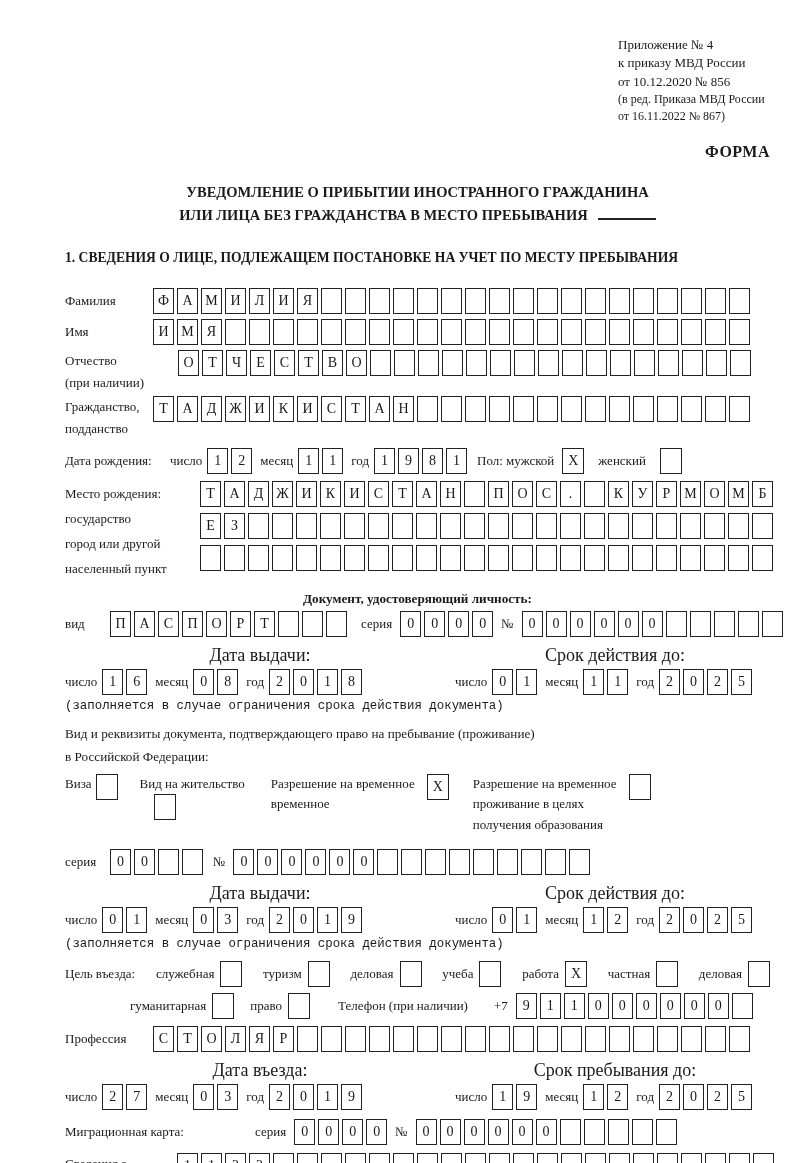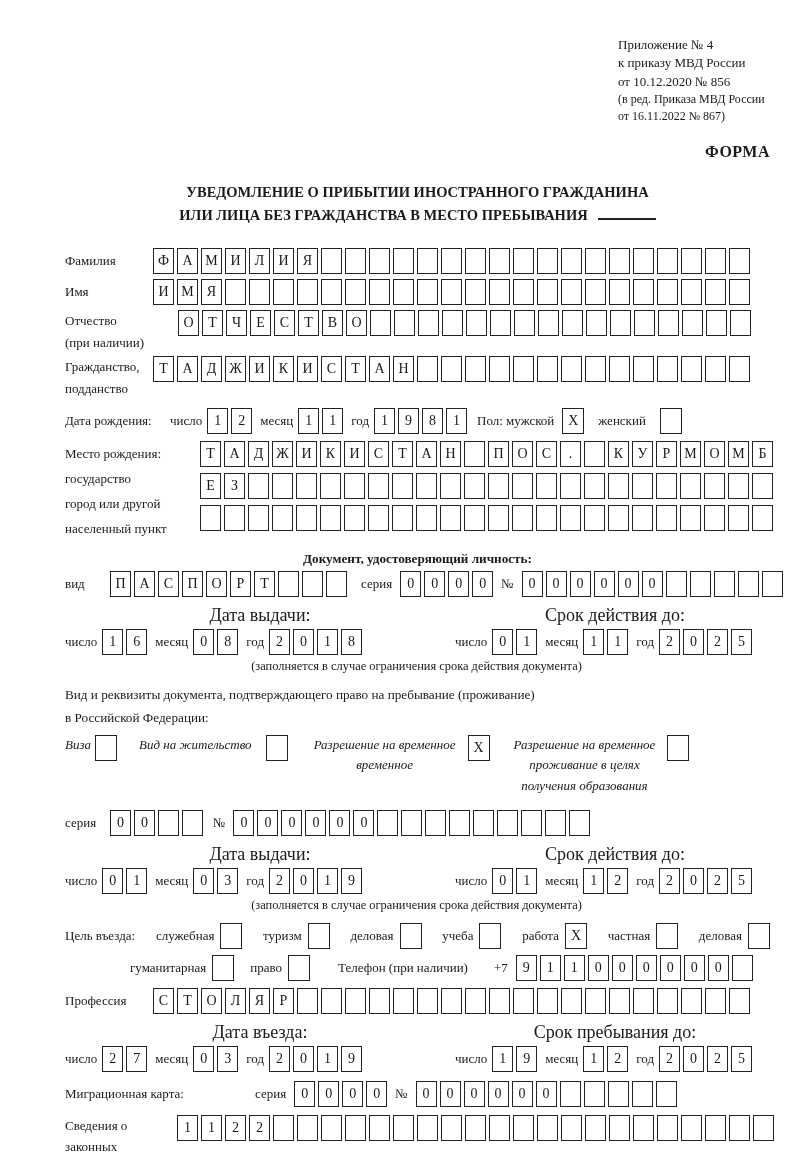--- a/index.html
+++ b/index.html
@@ -39,25 +39,25 @@
   .gap8{margin-left:8px;} .gap10{margin-left:10px;} .gap14{margin-left:14px;}
   .lblcol{flex:none;font-size:13px;line-height:24px;}
   .rowstack{display:flex;flex-direction:column;gap:6px;}
   .center-head{margin-top:10px;text-align:center;font-weight:bold;font-size:13.2px;}
   .dhead{display:flex;margin-top:8px;font-size:18px;}
   .dh-left{width:390px;text-align:center;flex:none;}
   .dh-right{width:320px;text-align:center;flex:none;}
   .daterow{display:flex;margin-top:3px;align-items:center;}
   .dgroup{display:flex;align-items:center;flex:none;}
   .dg-left{width:390px;}
-  .dnote{margin-top:4px;text-align:center;font-size:12.4px;padding-right:2px;}
+  .dnote{margin-top:4px;text-align:left;font-size:12.4px;padding-right:2px;font-family:Liberation Mono, monospace;}
   .intro{margin-top:10px;font-size:13.2px;line-height:1.7;}
   .permit-row{display:flex;align-items:flex-start;margin-top:6px;}
   .permit-item{display:flex;align-items:flex-start;font-size:13px;}
-  .permit-item .txt{text-align:center;line-height:1.55;font-style:italic;}
+  .permit-item .txt{text-align:left;line-height:1.55;}
   .opt{display:inline-flex;align-items:center;font-size:13px;}
   .opt .cbox{margin-left:6px;}
   .legal{display:flex;align-items:flex-start;margin-top:8px;}
   .w{font-size:13px;flex:none;margin-right:5px;}
   .mr8{margin-right:8px;}
 </style>
 </head>
 <body>
 
 <div class="page">
@@ -72,20 +72,21 @@
 
   <div class="forma">ФОРМА</div>
 
   <div class="title">
     <div>УВЕДОМЛЕНИЕ О ПРИБЫТИИ ИНОСТРАННОГО ГРАЖДАНИНА</div>
     <div>
       <span>ИЛИ ЛИЦА БЕЗ ГРАЖДАНСТВА В МЕСТО ПРЕБЫВАНИЯ</span><span class="t-underline"></span>
     </div>
   </div>
 
+  <div class="sec-head">1. СВЕДЕНИЯ О ЛИЦЕ, ПОДЛЕЖАЩЕМ ПОСТАНОВКЕ НА УЧЕТ ПО МЕСТУ ПРЕБЫВАНИЯ</div>
 
   <div class="frow" style="margin-top:22px;">
     <span class="lbl" style="width:88px;">Фамилия</span>
     <span class="cells">
         <span class="cell">Ф</span>
         <span class="cell">А</span>
         <span class="cell">М</span>
         <span class="cell">И</span>
         <span class="cell">Л</span>
         <span class="cell">И</span>
@@ -411,21 +412,21 @@
   <div class="intro">
     <div>Вид и реквизиты документа, подтверждающего право на пребывание (проживание)</div>
     <div>в Российской Федерации:</div>
   </div>
 
   <div class="permit-row">
     <span class="permit-item">
       <span class="txt">Виза</span>
       <span class="cbox" style="margin-left:4px;"></span>
     </span>
-    <span class="permit-item" style="margin-left:22px;">
+    <span class="permit-item" style="margin-left:22px;flex-direction:column;">
       <span class="txt">Вид на жительство</span>
       <span class="cbox" style="margin-left:14px;"></span>
     </span>
     <span class="permit-item" style="margin-left:26px;">
       <span class="txt">
         <div>Разрешение на временное</div>
         <div>временное</div>
       </span>
       <span class="cbox" style="margin-left:12px;">X</span>
     </span>

